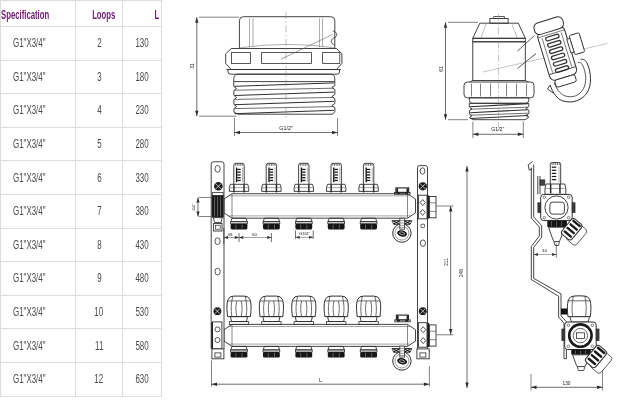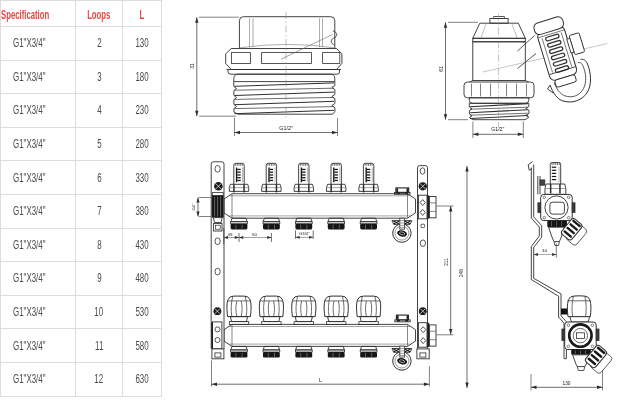--- a/index.html
+++ b/index.html
@@ -1,18 +1,18 @@
 <!DOCTYPE html>
 <html><head><meta charset="utf-8"><style>
 html,body{margin:0;padding:0;background:#fff;}
 #page{position:relative;width:640px;height:400px;background:#fff;overflow:hidden;
   font-family:"Liberation Sans",sans-serif;}
 table.spec{position:absolute;left:0;top:0;width:161px;border-collapse:collapse;table-layout:fixed;}
 table.spec td,table.spec th{border:1px solid #ddd;padding:0;margin:0;overflow:hidden;white-space:nowrap;}
-table.spec th{height:25px;color:#ef4444;}
+table.spec th{height:25px;color:#701a75;text-align:right;}
 table.spec td{height:32.6px;color:#4a4a4a;font-size:12px;text-align:center;}
 .cx{display:inline-block;transform:scaleX(0.66);transform-origin:center;}
 .cl{display:inline-block;transform:scaleX(0.66);transform-origin:left;}
 th .h{display:inline-block;transform:scaleX(0.62);font-size:12.5px;font-weight:bold;}
 th.sp{text-align:left;padding-left:4px;}
 th.sp .h{transform-origin:left;}
 td.sp{text-align:left;padding-left:5px;}
 </style></head><body>
 <div id="page">
 <table class="spec">

